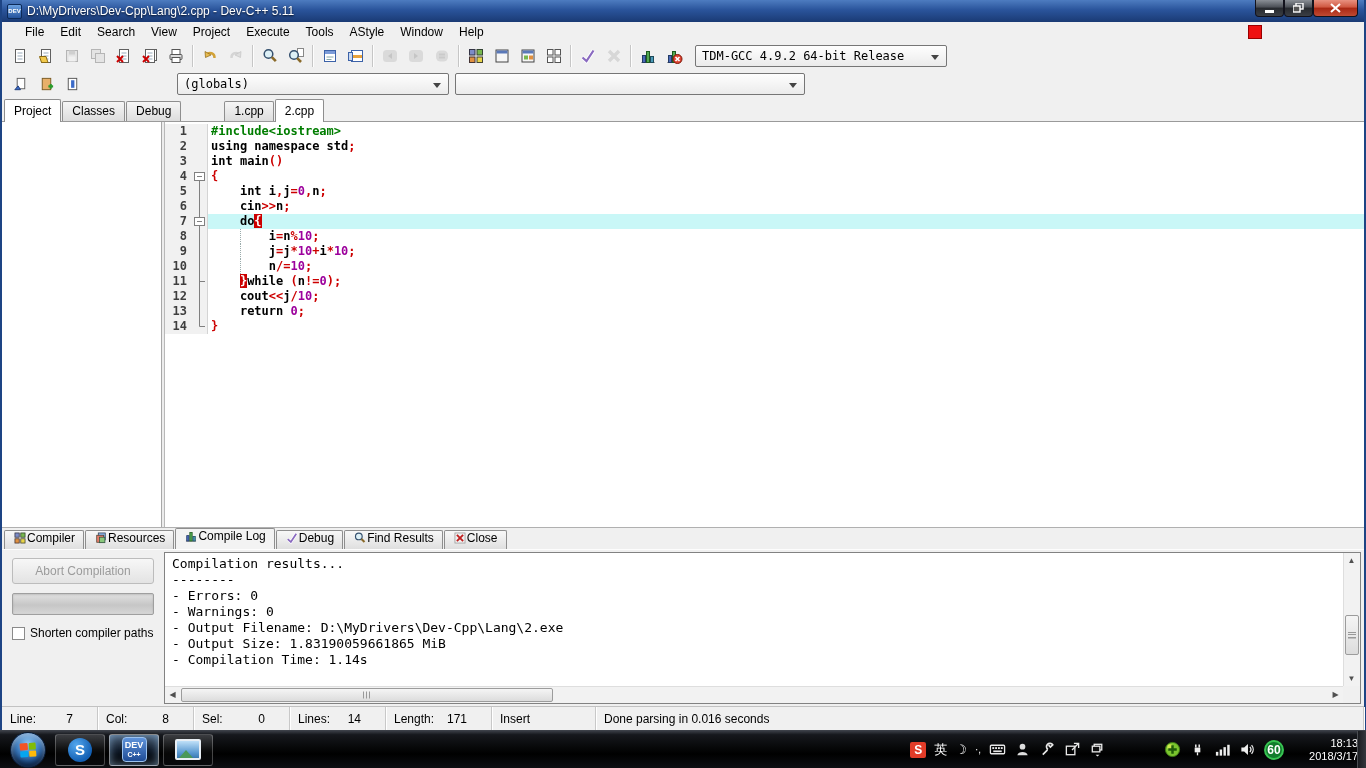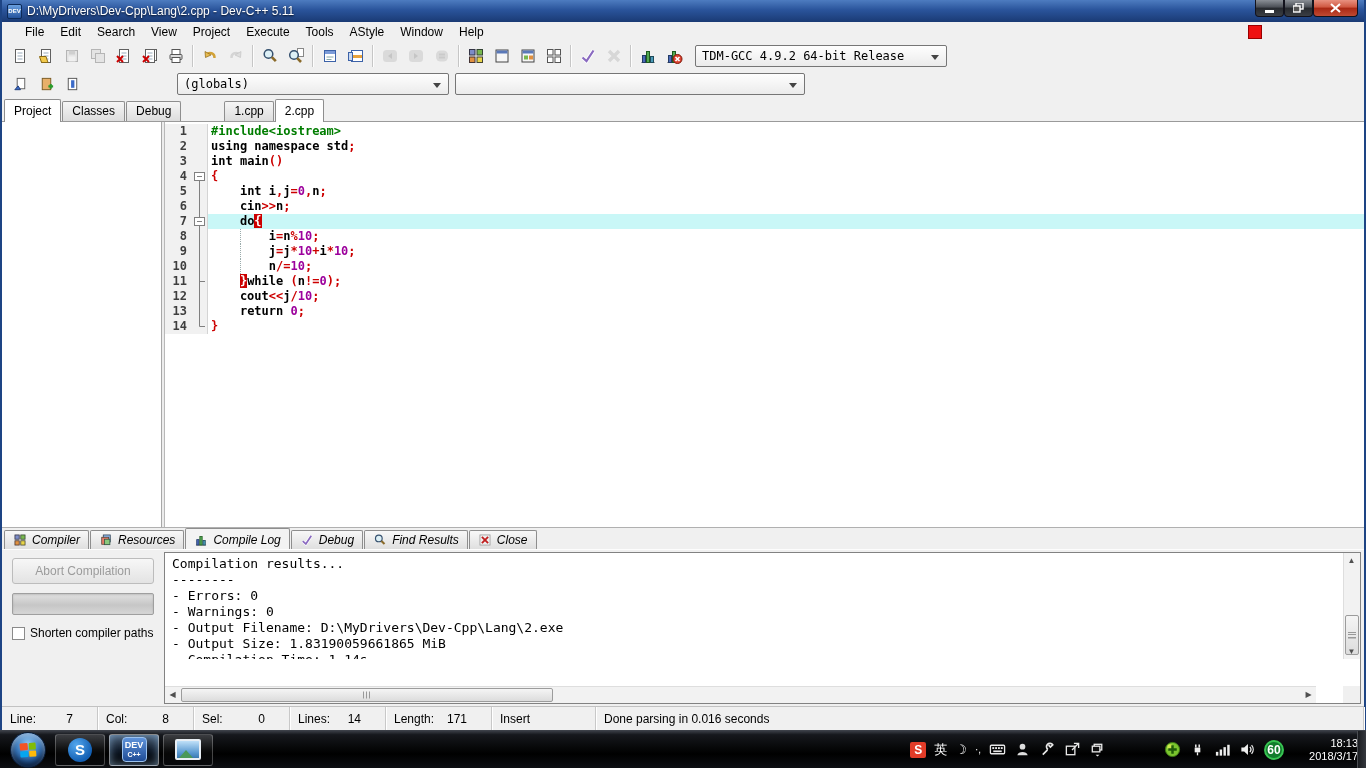--- a/index.html
+++ b/index.html
@@ -72,37 +72,37 @@
   .code-line.cur .ln-text { background:#c9f7f7; }
   .code-line.guide .ln-text::before { content:""; position:absolute; left:32px; top:0; bottom:0;
                                       border-left:1px dotted #9aabab; }
   .tk-g { color:#007d00; } .tk-k { color:#000; } .tk-p { color:#000; }
   .tk-n { color:#9c009c; } .tk-o { color:#cc0000; }
   .tk-b { color:#fff; background:#cc0000; }
 
   
   .btabs { height:22px; background:#f0f0f0; display:flex; align-items:flex-end; padding-left:2px;
            border-top:1px solid #b0b0b0; }
-  .btab { display:flex; align-items:center; gap:5px; height:19px; padding:0 8px; margin-right:1px;
+  .btab { display:flex; height:19px; padding:0 8px; margin-right:1px;
           border:1px solid #8e8e8e; border-bottom:none; border-radius:2px 2px 0 0;
-          background:linear-gradient(#f8f8f8,#dfdfdf);font-style:italic; }
+          background:linear-gradient(#f8f8f8,#dfdfdf); }
   .btab.active { background:#f3f3f3; height:22px; margin-bottom:-1px; }
 
   
   .bpanel { height:157px; display:flex; background:#f0f0f0; border-top:1px solid #fdfdfd; }
   .cl-left { width:162px; padding:8px 10px; }
   .abort-btn { width:142px; height:26px; font-size:12px; color:#9b9b9b;
                background:linear-gradient(#f7f7f7,#e3e3e3); border:1px solid #bcbcbc; border-radius:3px; }
   .cl-progress { width:142px; height:22px; margin-top:9px; border:1px solid #9f9f9f; border-radius:2px;
                  background:linear-gradient(#e2e2e2,#c6c6c6 55%,#d6d6d6); box-shadow:inset 0 1px 2px rgba(0,0,0,.15); }
   .cl-check { margin-top:11px; display:flex; align-items:center; gap:5px; font-size:12px; white-space:nowrap; }
   .checkbox { width:13px; height:13px; background:#fff; border:1px solid #8a8a8a; flex:0 0 13px; }
 
   .log-wrap { flex:1; margin:2px 3px 2px 0; border:1px solid #828282; background:#fff;
-              display:grid; grid-template-columns:1fr 17px; grid-template-rows:1fr 17px;gap:27px; }
+              display:grid; grid-template-columns:1fr 17px; grid-template-rows:1fr 17px; }
   .log-text { grid-column:1; grid-row:1; padding:3px 7px; overflow:hidden;
               font-family:"DejaVu Sans Mono", monospace; font-size:13px; line-height:16px; white-space:pre; }
   .v-scroll { grid-column:2; grid-row:1; background:#f2f2f2; border-left:1px solid #dedede; position:relative; }
   .h-scroll { grid-column:1; grid-row:2; background:#f2f2f2; border-top:1px solid #dedede; position:relative; }
   .sc-corner { grid-column:2; grid-row:2; background:#f0f0f0; }
   .arrow { position:absolute; width:15px; height:15px; display:flex; align-items:center; justify-content:center;
            color:#505050; font-size:8px; }
   .v-scroll .arrow.up { top:0; left:0; } .v-scroll .arrow.down { bottom:0; left:0; }
   .h-scroll .arrow.left { left:0; top:0; } .h-scroll .arrow.right { right:0; top:0; }
   .thumb { position:absolute; background:linear-gradient(#f5f5f5,#dcdcdc); border:1px solid #9c9c9c; border-radius:2px; }

